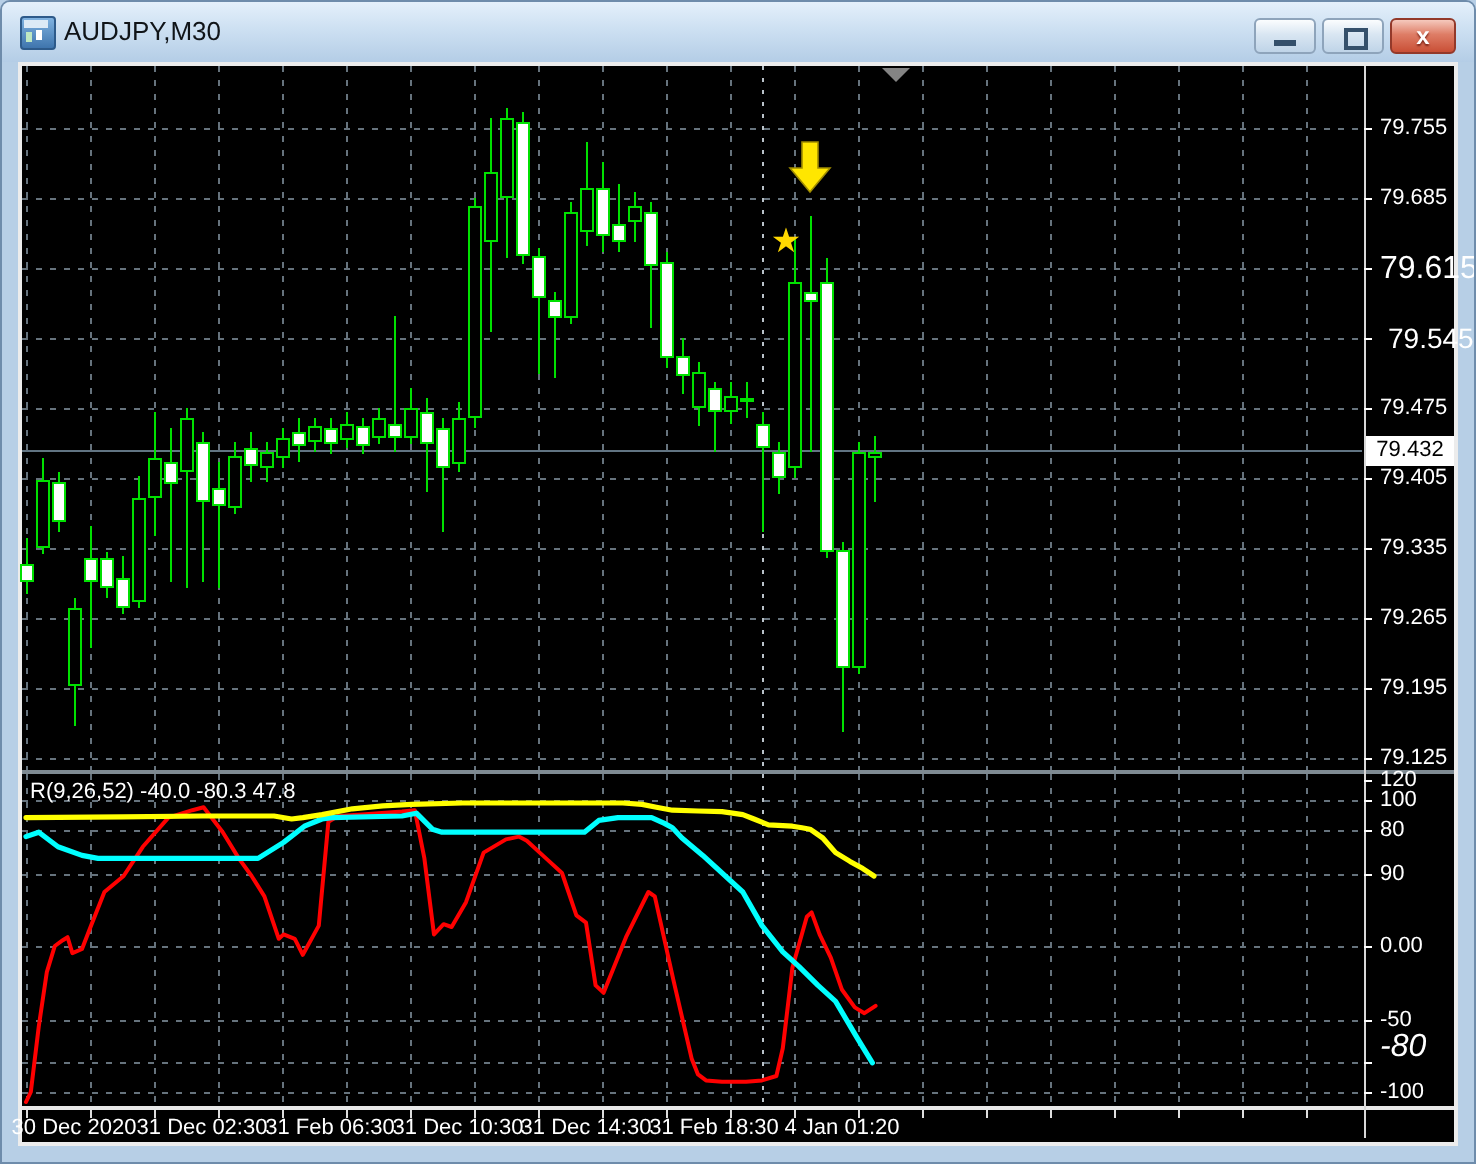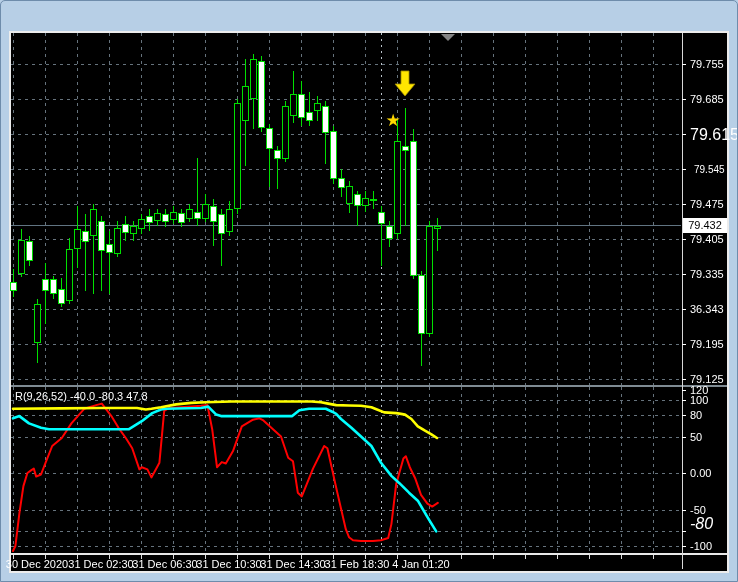--- a/index.html
+++ b/index.html
@@ -33,20 +33,33 @@
   .time-sep{position:absolute;left:0;top:520px;width:716px;height:2px;background:#e8e8e8;}
   .pricetag{position:absolute;left:672px;top:185px;width:44px;height:15px;background:#ffffff;
     color:#000;font-size:11px;text-align:center;line-height:15px;}
   .shift-tri{position:absolute;left:430px;top:1px;width:0;height:0;
     border-left:7px solid transparent;border-right:7px solid transparent;border-top:7px solid #848484;}
 </style>
 </head>
 <body>
 
 <div class="window">
+  <div class="titlebar">
+    <div class="appicon"></div>
+    <div class="title-text">AUDJPY,M30</div>
+    <div class="winbtn btn-min">
+        <div class="glyph-min"></div>
+      </div>
+    <div class="winbtn btn-restore">
+        <div class="glyph-restore"></div>
+      </div>
+    <div class="winbtn btn-close">
+        <div class="glyph-close">x</div>
+      </div>
+  </div>
 
   <div class="chart">
     <div id="grid-layer" class="abs" style="left:0;top:0;width:716px;height:536px;">
         <div style="position: absolute; left: 2px; top: 0px; width: 1px; height: 352px; background: repeating-linear-gradient(rgb(102, 115, 125) 0px, rgb(102, 115, 125) 3px, transparent 3px, transparent 7px);"></div>
         <div style="position: absolute; left: 2px; top: 354px; width: 1px; height: 166px; background: repeating-linear-gradient(rgb(102, 115, 125) 0px, rgb(102, 115, 125) 3px, transparent 3px, transparent 7px);"></div>
         <div style="position: absolute; left: 34px; top: 0px; width: 1px; height: 352px; background: repeating-linear-gradient(rgb(102, 115, 125) 0px, rgb(102, 115, 125) 3px, transparent 3px, transparent 7px);"></div>
         <div style="position: absolute; left: 34px; top: 354px; width: 1px; height: 166px; background: repeating-linear-gradient(rgb(102, 115, 125) 0px, rgb(102, 115, 125) 3px, transparent 3px, transparent 7px);"></div>
         <div style="position: absolute; left: 66px; top: 0px; width: 1px; height: 352px; background: repeating-linear-gradient(rgb(102, 115, 125) 0px, rgb(102, 115, 125) 3px, transparent 3px, transparent 7px);"></div>
         <div style="position: absolute; left: 66px; top: 354px; width: 1px; height: 166px; background: repeating-linear-gradient(rgb(102, 115, 125) 0px, rgb(102, 115, 125) 3px, transparent 3px, transparent 7px);"></div>
         <div style="position: absolute; left: 98px; top: 0px; width: 1px; height: 352px; background: repeating-linear-gradient(rgb(102, 115, 125) 0px, rgb(102, 115, 125) 3px, transparent 3px, transparent 7px);"></div>
@@ -230,43 +243,43 @@
     <div class="time-sep"></div>
     <div class="axis-sep"></div>
     <div id="price-axis" class="abs" style="left:671px;top:0;width:45px;height:352px;">
         <div style="position: absolute; left: 0px; top: 31px; width: 4px; height: 1px; background: rgb(255, 255, 255);"></div>
         <div style="position: absolute; left: 8px; top: 26px; color: rgb(255, 255, 255); font-size: 11px; line-height: 11px;">79.755</div>
         <div style="position: absolute; left: 0px; top: 66px; width: 4px; height: 1px; background: rgb(255, 255, 255);"></div>
         <div style="position: absolute; left: 8px; top: 61px; color: rgb(255, 255, 255); font-size: 11px; line-height: 11px;">79.685</div>
         <div style="position: absolute; left: 0px; top: 101px; width: 4px; height: 1px; background: rgb(255, 255, 255);"></div>
         <div style="position: absolute; left: 8px; top: 96px; color: rgb(255, 255, 255); font-size: 16px; line-height: 11px;">79.615</div>
         <div style="position: absolute; left: 0px; top: 136px; width: 4px; height: 1px; background: rgb(255, 255, 255);"></div>
-        <div style="position: absolute; left: 12px; top: 131px; color: rgb(255, 255, 255); font-size: 10px; line-height: 11px;">79.545</div>
+        <div style="position: absolute; left: 12px; top: 131px; color: rgb(255, 255, 255); font-size: 14px; line-height: 11px;">79.545</div>
         <div style="position: absolute; left: 0px; top: 171px; width: 4px; height: 1px; background: rgb(255, 255, 255);"></div>
         <div style="position: absolute; left: 8px; top: 166px; color: rgb(255, 255, 255); font-size: 11px; line-height: 11px;">79.475</div>
         <div style="position: absolute; left: 0px; top: 206px; width: 4px; height: 1px; background: rgb(255, 255, 255);"></div>
         <div style="position: absolute; left: 8px; top: 201px; color: rgb(255, 255, 255); font-size: 11px; line-height: 11px;">79.405</div>
         <div style="position: absolute; left: 0px; top: 241px; width: 4px; height: 1px; background: rgb(255, 255, 255);"></div>
         <div style="position: absolute; left: 8px; top: 236px; color: rgb(255, 255, 255); font-size: 11px; line-height: 11px;">79.335</div>
         <div style="position: absolute; left: 0px; top: 276px; width: 4px; height: 1px; background: rgb(255, 255, 255);"></div>
-        <div style="position: absolute; left: 8px; top: 271px; color: rgb(255, 255, 255); font-size: 11px; line-height: 11px;">36.343</div>
+        <div style="position: absolute; left: 8px; top: 271px; color: rgb(255, 255, 255); font-size: 11px; line-height: 11px;">79.265</div>
         <div style="position: absolute; left: 0px; top: 311px; width: 4px; height: 1px; background: rgb(255, 255, 255);"></div>
         <div style="position: absolute; left: 8px; top: 306px; color: rgb(255, 255, 255); font-size: 11px; line-height: 11px;">79.195</div>
         <div style="position: absolute; left: 0px; top: 346px; width: 4px; height: 1px; background: rgb(255, 255, 255);"></div>
         <div style="position: absolute; left: 8px; top: 341px; color: rgb(255, 255, 255); font-size: 11px; line-height: 11px;">79.125</div>
       </div>
     <div id="ind-axis" class="abs" style="left:671px;top:354px;width:45px;height:166px;">
         <div style="position: absolute; left: 0px; top: 3px; width: 4px; height: 1px; background: rgb(255, 255, 255);"></div>
         <div style="position: absolute; left: 8px; top: -2px; color: rgb(255, 255, 255); font-size: 11px; line-height: 11px;">120</div>
         <div style="position: absolute; left: 0px; top: 13px; width: 4px; height: 1px; background: rgb(255, 255, 255);"></div>
         <div style="position: absolute; left: 8px; top: 8px; color: rgb(255, 255, 255); font-size: 11px; line-height: 11px;">100</div>
         <div style="position: absolute; left: 0px; top: 27.6px; width: 4px; height: 1px; background: rgb(255, 255, 255);"></div>
         <div style="position: absolute; left: 8px; top: 22.6px; color: rgb(255, 255, 255); font-size: 11px; line-height: 11px;">80</div>
         <div style="position: absolute; left: 0px; top: 49.5px; width: 4px; height: 1px; background: rgb(255, 255, 255);"></div>
-        <div style="position: absolute; left: 8px; top: 44.5px; color: rgb(255, 255, 255); font-size: 11px; line-height: 11px;">50</div>
+        <div style="position: absolute; left: 8px; top: 44.5px; color: rgb(255, 255, 255); font-size: 11px; line-height: 11px;">90</div>
         <div style="position: absolute; left: 0px; top: 86px; width: 4px; height: 1px; background: rgb(255, 255, 255);"></div>
         <div style="position: absolute; left: 8px; top: 81px; color: rgb(255, 255, 255); font-size: 11px; line-height: 11px;">0.00</div>
         <div style="position: absolute; left: 0px; top: 122.5px; width: 4px; height: 1px; background: rgb(255, 255, 255);"></div>
         <div style="position: absolute; left: 8px; top: 117.5px; color: rgb(255, 255, 255); font-size: 11px; line-height: 11px;">-50</div>
         <div style="position: absolute; left: 0px; top: 144.4px; width: 4px; height: 1px; background: rgb(255, 255, 255);"></div>
         <div style="position: absolute; left: 8px; top: 131px; color: rgb(255, 255, 255); font-size: 16px; line-height: 11px; font-style: italic;">-80</div>
         <div style="position: absolute; left: 0px; top: 159px; width: 4px; height: 1px; background: rgb(255, 255, 255);"></div>
         <div style="position: absolute; left: 8px; top: 154px; color: rgb(255, 255, 255); font-size: 11px; line-height: 11px;">-100</div>
       </div>
     <div id="time-axis" class="abs" style="left:0;top:522px;width:716px;height:16px;">
@@ -286,21 +299,21 @@
         <div style="position: absolute; left: 418px; top: 0px; width: 1px; height: 4px; background: rgb(221, 221, 221);"></div>
         <div style="position: absolute; left: 450px; top: 0px; width: 1px; height: 4px; background: rgb(221, 221, 221);"></div>
         <div style="position: absolute; left: 482px; top: 0px; width: 1px; height: 4px; background: rgb(221, 221, 221);"></div>
         <div style="position: absolute; left: 514px; top: 0px; width: 1px; height: 4px; background: rgb(221, 221, 221);"></div>
         <div style="position: absolute; left: 546px; top: 0px; width: 1px; height: 4px; background: rgb(221, 221, 221);"></div>
         <div style="position: absolute; left: 578px; top: 0px; width: 1px; height: 4px; background: rgb(221, 221, 221);"></div>
         <div style="position: absolute; left: 610px; top: 0px; width: 1px; height: 4px; background: rgb(221, 221, 221);"></div>
         <div style="position: absolute; left: 642px; top: 0px; width: 1px; height: 4px; background: rgb(221, 221, 221);"></div>
         <div style="position: absolute; left: 26px; top: 3px; transform: translateX(-50%); color: rgb(255, 255, 255); font-size: 11px; white-space: nowrap;">30 Dec 2020</div>
         <div style="position: absolute; left: 90px; top: 3px; transform: translateX(-50%); color: rgb(255, 255, 255); font-size: 11px; white-space: nowrap;">31 Dec 02:30</div>
-        <div style="position: absolute; left: 154px; top: 3px; transform: translateX(-50%); color: rgb(255, 255, 255); font-size: 11px; white-space: nowrap;">31 Dec 06:30</div>
+        <div style="position: absolute; left: 154px; top: 3px; transform: translateX(-50%); color: rgb(255, 255, 255); font-size: 11px; white-space: nowrap;">31 Feb 06:30</div>
         <div style="position: absolute; left: 218px; top: 3px; transform: translateX(-50%); color: rgb(255, 255, 255); font-size: 11px; white-space: nowrap;">31 Dec 10:30</div>
         <div style="position: absolute; left: 282px; top: 3px; transform: translateX(-50%); color: rgb(255, 255, 255); font-size: 11px; white-space: nowrap;">31 Dec 14:30</div>
         <div style="position: absolute; left: 346px; top: 3px; transform: translateX(-50%); color: rgb(255, 255, 255); font-size: 11px; white-space: nowrap;">31 Feb 18:30</div>
         <div style="position: absolute; left: 410px; top: 3px; transform: translateX(-50%); color: rgb(255, 255, 255); font-size: 11px; white-space: nowrap;">4 Jan 01:20</div>
       </div>
 
     <div class="ind-hdr">R(9,26,52) -40.0 -80.3 47.8</div>
     <div class="shift-tri"></div>
     <div class="pricetag">79.432</div>
   </div>

